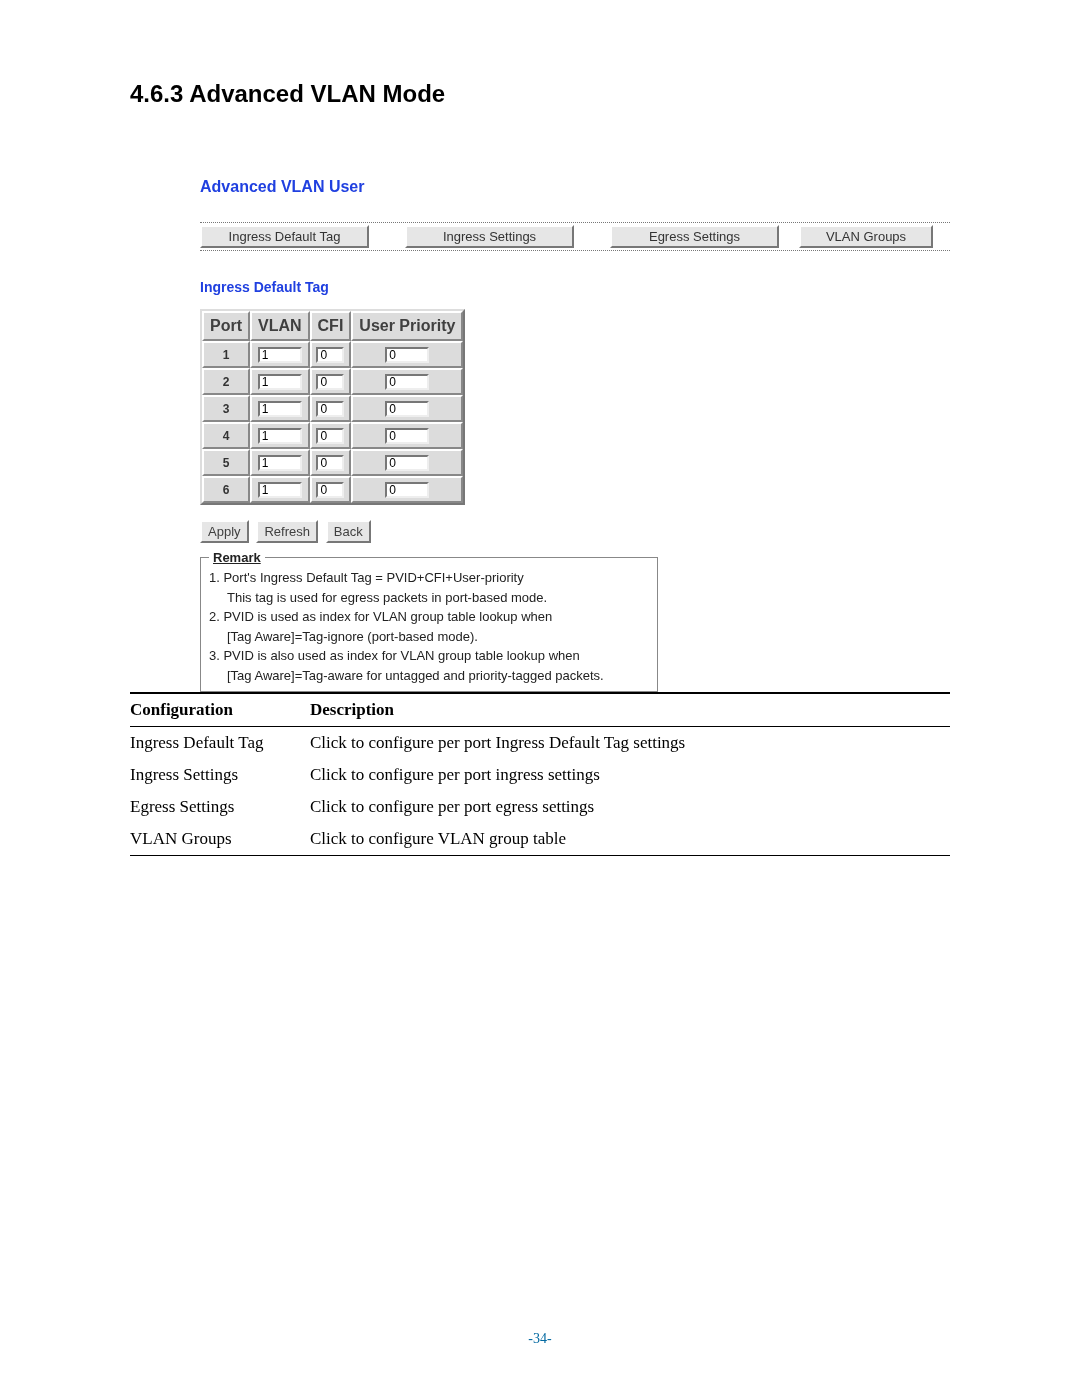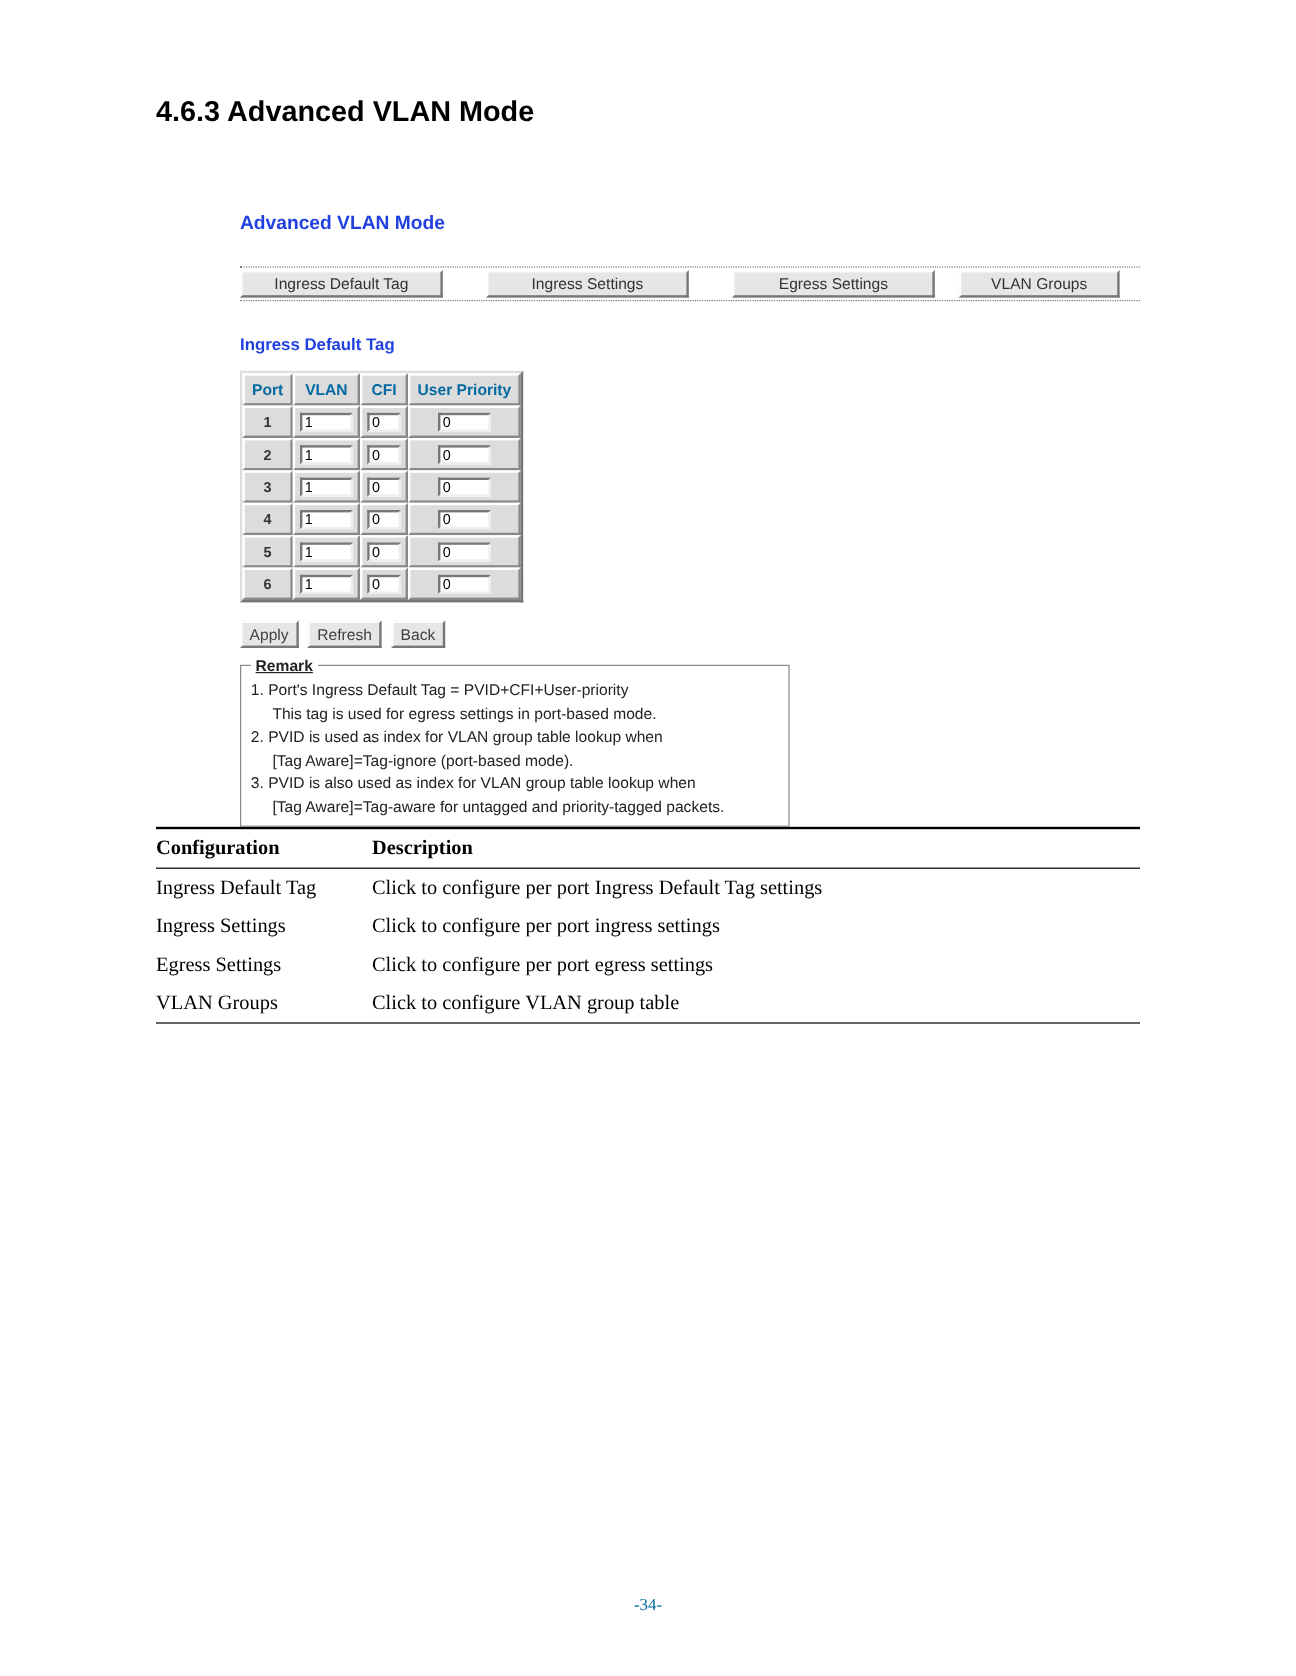--- a/index.html
+++ b/index.html
@@ -71,23 +71,23 @@
   .port-table {
     border-collapse: separate;
     border-spacing: 0;
     border-top: 2px solid #ddd;
     border-left: 2px solid #ddd;
     border-bottom: 2px solid #777;
     border-right: 2px solid #777;
   }
   .port-table th {
     background: #dcdcdc;
-    color: #0369a1;
-    font-weight: bold;
-    font-size: 13px;
+    color: #404040;
+    font-weight: bold;
+    font-size: 16px;
     padding: 4px 6px;
     border-top: 2px solid #fff;
     border-left: 2px solid #fff;
     border-bottom: 2px solid #888;
     border-right: 2px solid #888;
     margin-top: 36px;
   }
   .port-table td {
     background: #dcdcdc;
     padding: 3px 4px;
@@ -192,21 +192,21 @@
   }
 </style>
 </head>
 <body>
 
 <div class="page">
 
   <h2 class="section-heading">4.6.3 Advanced VLAN Mode</h2>
 
   <div class="screenshot-block">
-    <div class="g-h1">Advanced VLAN Mode</div>
+    <div class="g-h1">Advanced VLAN User</div>
 
     <hr class="g-hr">
     <div class="tabs-row">
       <div class="tab-buttons">
         <span class="tab-btn first">Ingress Default Tag</span>
         <span class="tab-btn other">Ingress Settings</span>
         <span class="tab-btn other">Egress Settings</span>
         <span class="tab-btn narrow">VLAN Groups</span>
       </div>
     </div>
@@ -263,21 +263,21 @@
 
     <div class="btn-row">
       <span class="btn">Apply</span>
       <span class="btn">Refresh</span>
       <span class="btn">Back</span>
     </div>
 
     <div class="remark-box">
       <span class="remark-title">Remark</span>
       <div class="line">1. Port's Ingress Default Tag = PVID+CFI+User-priority</div>
-      <div class="line indent">This tag is used for egress settings in port-based mode.</div>
+      <div class="line indent">This tag is used for egress packets in port-based mode.</div>
       <div class="line">2. PVID is used as index for VLAN group table lookup when</div>
       <div class="line indent">[Tag Aware]=Tag-ignore (port-based mode).</div>
       <div class="line">3. PVID is also used as index for VLAN group table lookup when</div>
       <div class="line indent">[Tag Aware]=Tag-aware for untagged and priority-tagged packets.</div>
     </div>
   </div>
 
   <div class="config-wrap">
     <hr class="hr-thick">
     <div class="config-head-row">

